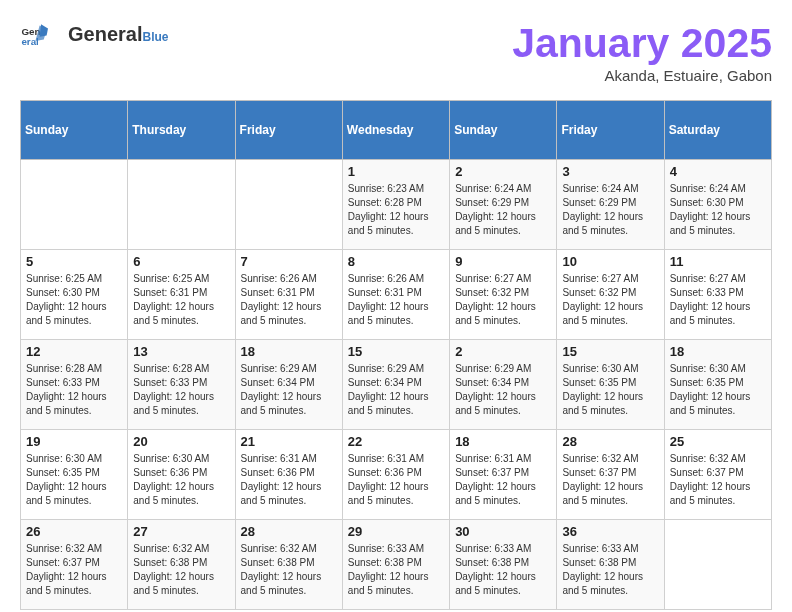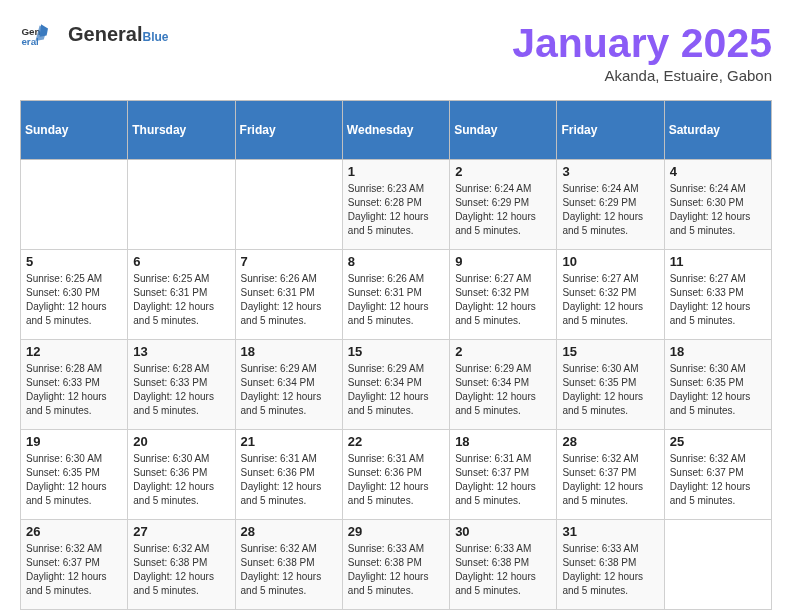--- a/index.html
+++ b/index.html
@@ -299,21 +299,21 @@
 Sunset: 6:38 PM
 Daylight: 12 hours and 5 minutes.</div>
         </td>
         <td>
           <div class="day-num">30</div>
           <div class="day-info" style="white-space: pre-line;">Sunrise: 6:33 AM
 Sunset: 6:38 PM
 Daylight: 12 hours and 5 minutes.</div>
         </td>
         <td>
-          <div class="day-num">31</div>
+          <div class="day-num">36</div>
           <div class="day-info" style="white-space: pre-line;">Sunrise: 6:33 AM
 Sunset: 6:38 PM
 Daylight: 12 hours and 5 minutes.</div>
         </td>
         <td class="empty-cell"></td>
       </tr>
     </tbody>
 </table>
 
 </body></html>

